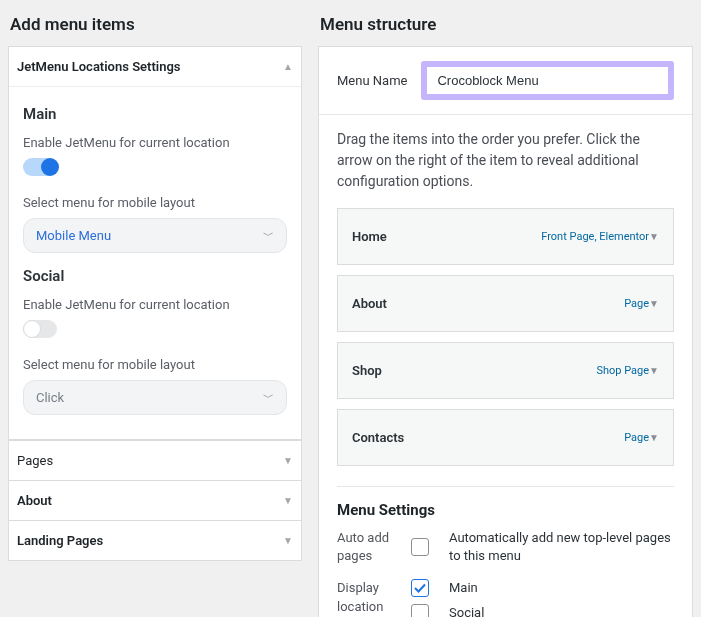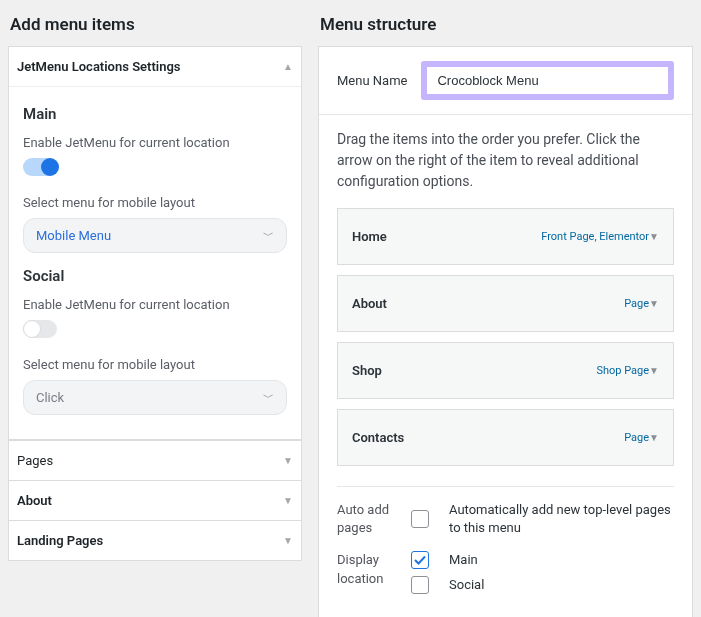--- a/index.html
+++ b/index.html
@@ -288,20 +288,21 @@
             </div>
             <div class="menu-item">
               <span class="title">Contacts</span>
     <span class="type">Page</span>
     <span class="caret">▼</span>
             </div>
           </div>
 
         <hr class="divider">
 
+        <div class="settings-title">Menu Settings</div>
 
         <div class="settings-row">
           <div class="lbl">Auto add pages</div>
           <div class="ctrl">
             <label class="chk">
               <span class="chkbox" id="auto-add-box">
                 
               </span>
               <span>Automatically add new top-level pages to this menu</span>
             </label>

